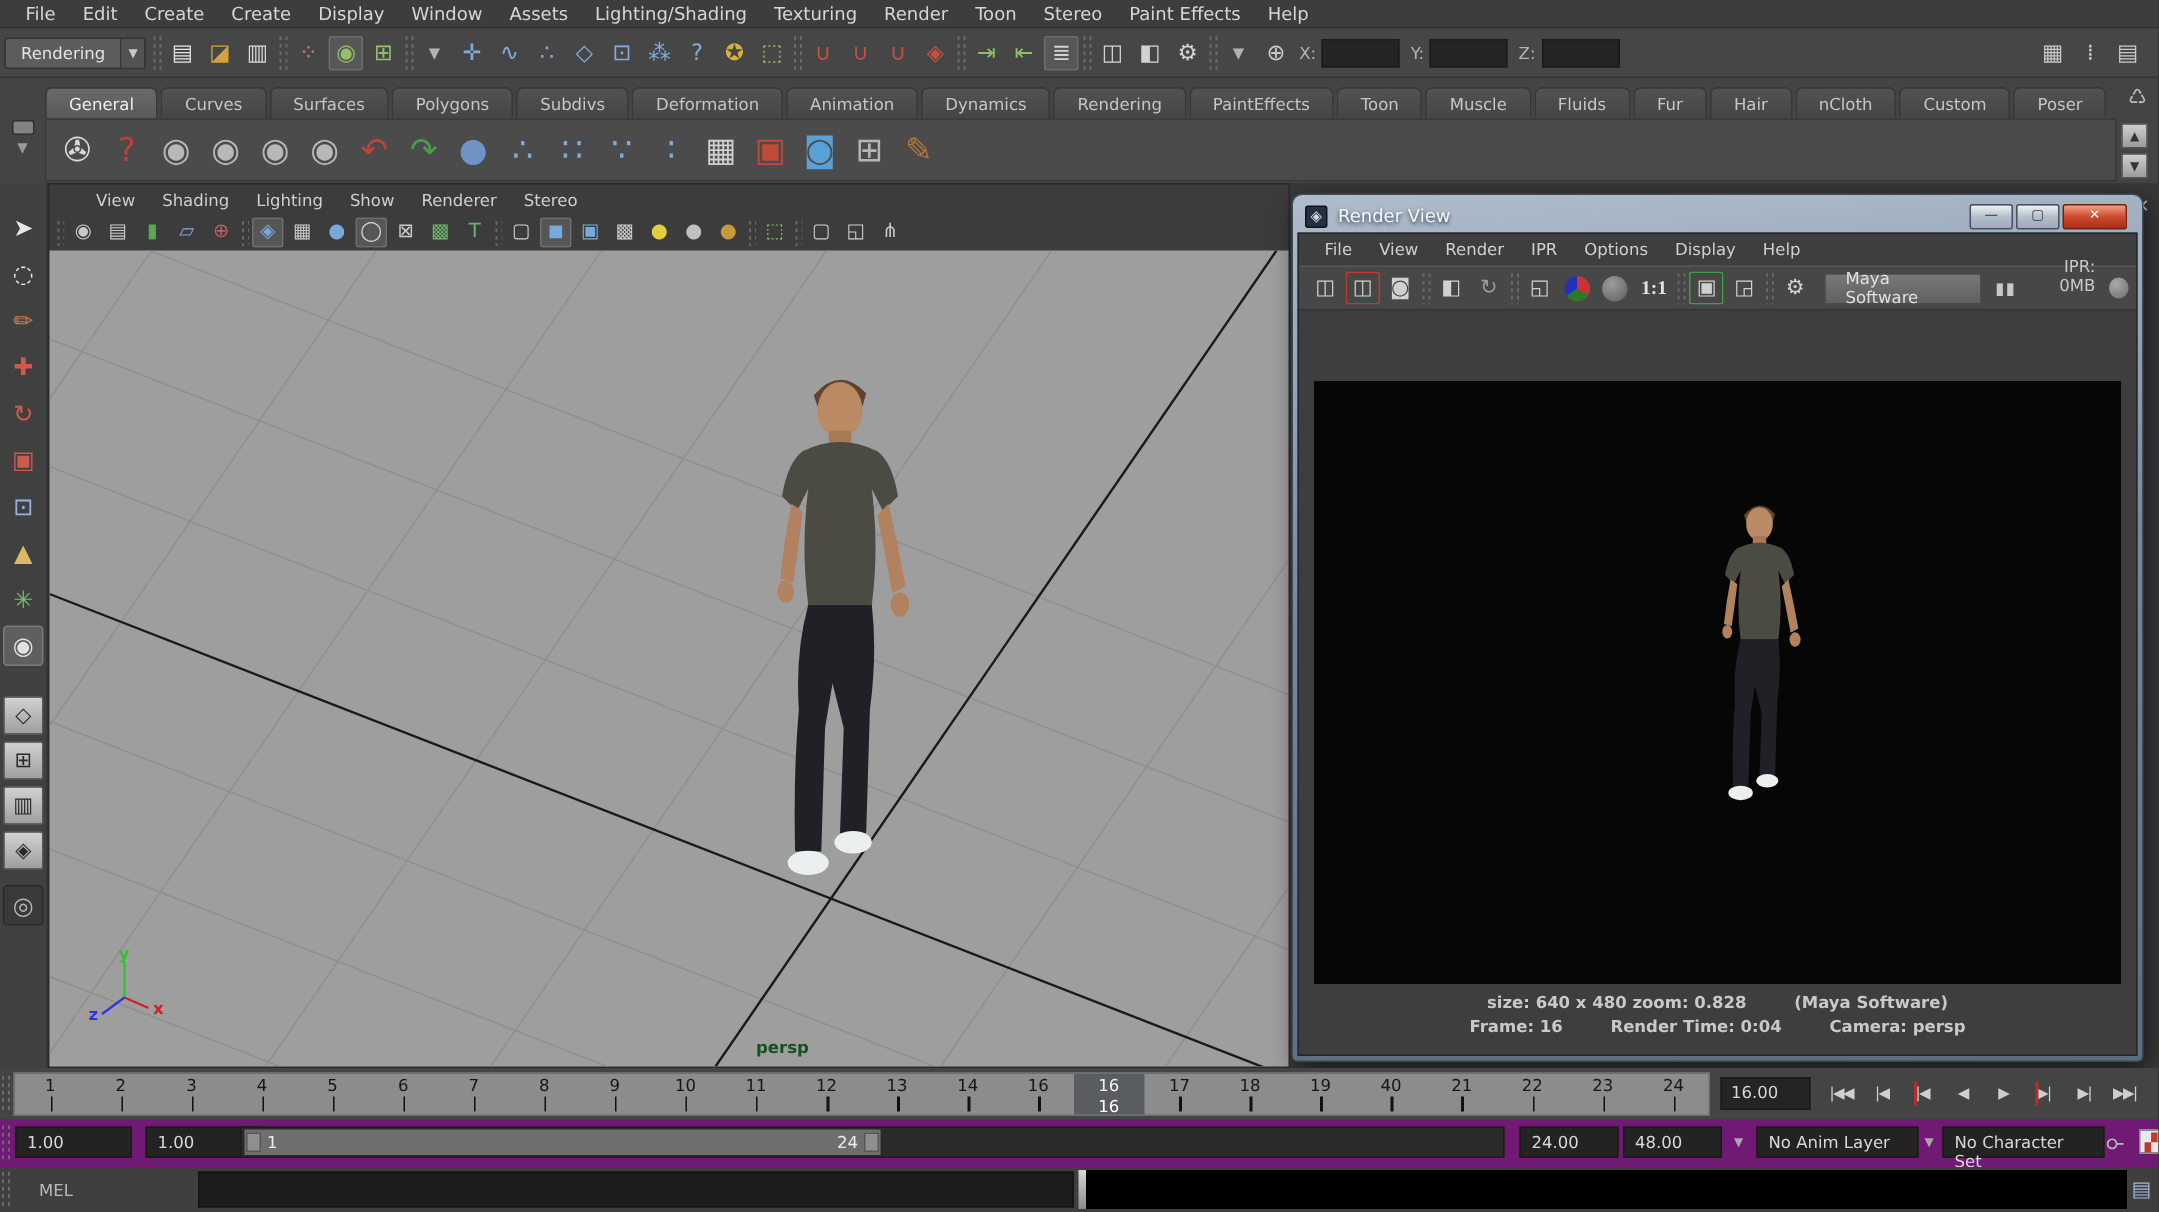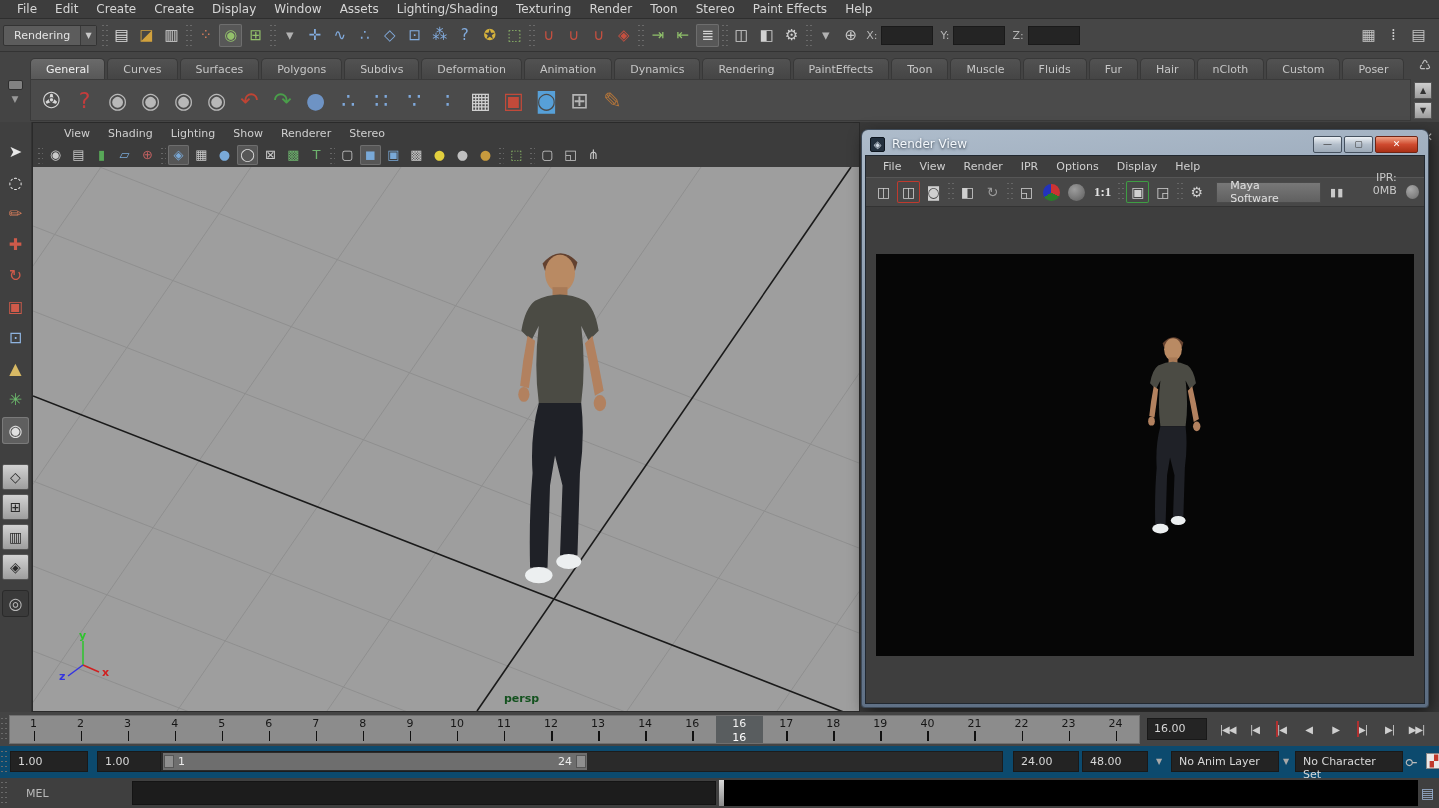--- a/index.html
+++ b/index.html
@@ -137,21 +137,21 @@
   .tl-cell.cur { background:#595d5f; color:#f2f2f2; }
   .tl-cell.cur .tl-sub { display:block; height:13px; line-height:13px; color:#fff; }
   .tl-time { position:absolute; left:1147px; top:6px; width:60px; height:22px; background:#242424;
              border:1px solid #191919; color:#d6d6d6; padding:3px 6px; }
   .tl-controls { position:absolute; left:1214px; top:4px; display:flex; }
   .pb-btn { width:27px; height:26px; display:flex; align-items:center; justify-content:center;
             color:#cfcfcf; font-size:10px; position:relative; letter-spacing:-1px; }
   .pb-btn.redmark::after { content:""; position:absolute; left:8px; top:5px; bottom:5px; width:1.5px; background:#b03030; }
 
   
-  #rangebar { position:absolute; left:0; top:746px; width:100%; height:32px; background:#0c4a6e; }
+  #rangebar { position:absolute; left:0; top:746px; width:100%; height:32px; background:#701a75; }
   .rb-handle { position:absolute; left:0; top:3px; width:8px; height:26px;
                background-image:radial-gradient(#6a6a6a 30%,transparent 32%); background-size:4px 5px; }
   .rb-field { position:absolute; top:5px; height:21px; background:#232323; border:1px solid #191919;
               color:#d8d8d8; padding:3px 7px; }
   .rb-track { position:absolute; left:160px; top:5px; width:843px; height:21px; background:#2a2a2a;
               border:1px solid #1c1c1c; }
   .rb-bar { position:absolute; left:2px; top:1px; width:424px; height:17px; background:#6e6e6e; color:#ececec; }
   .rb-bar .rb-start { position:absolute; left:15px; top:2px; }
   .rb-bar .rb-end { position:absolute; right:15px; top:2px; }
   .rb-h { position:absolute; top:2px; width:10px; height:13px; background:#8f8f8f; border:1px solid #565656; }
@@ -473,20 +473,31 @@
         <span class="rv-soft-btn">Maya Software</span>
         <span class="rv-pause">▮▮</span>
         <span class="rv-ipr-label">IPR: 0MB</span>
         <span class="rv-dot"></span>
       </div>
       <div class="rv-canvas">
         <svg class="char-rv" viewBox="0 0 120 340">
             <use href="#man"></use>
           </svg>
       </div>
+      <div class="rv-status">
+        <div>
+          <span>size: 640 x 480 zoom: 0.828</span>
+          <span>(Maya Software)</span>
+        </div>
+        <div>
+          <span>Frame: 16</span>
+          <span>Render Time: 0:04</span>
+          <span>Camera: persp</span>
+        </div>
+      </div>
     </div>
   </div>
 
   <div id="timeline">
     <div class="tl-handle"></div>
     <div class="tl-ruler">
 
         <span class="tl-cell">
           <span class="tl-num">1</span>
           <span class="tl-tick"></span>

